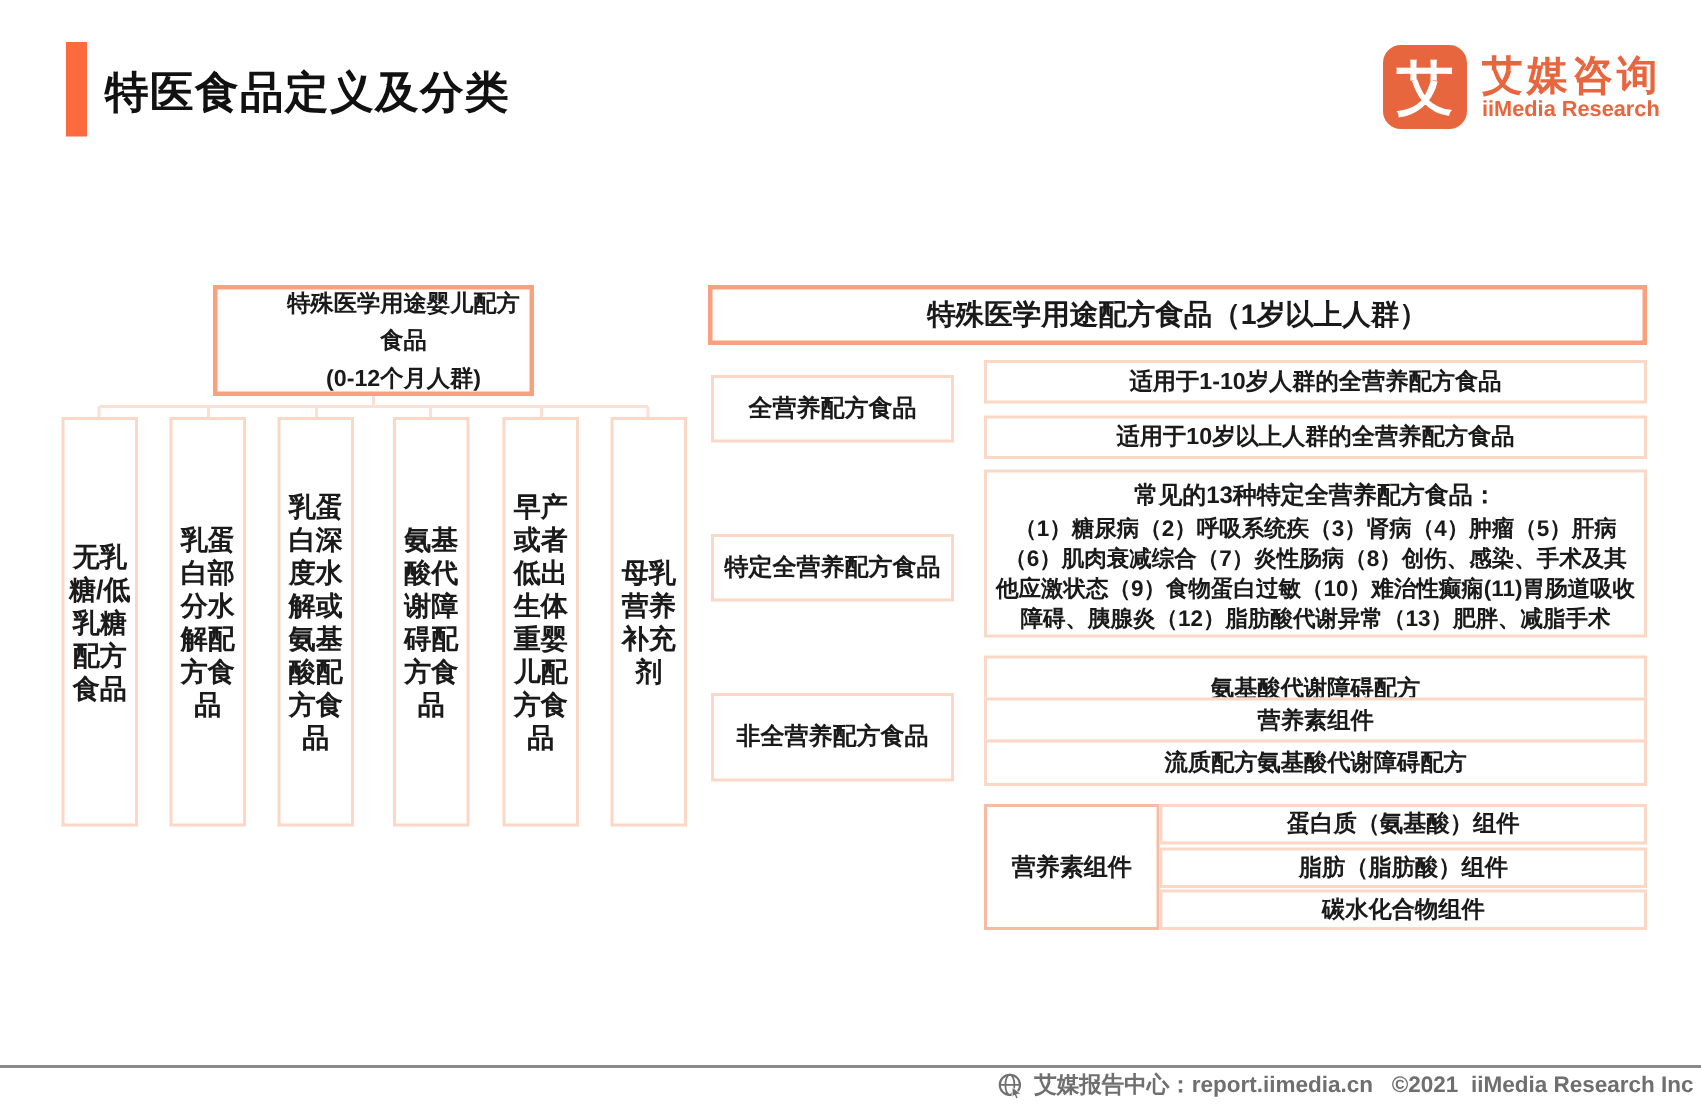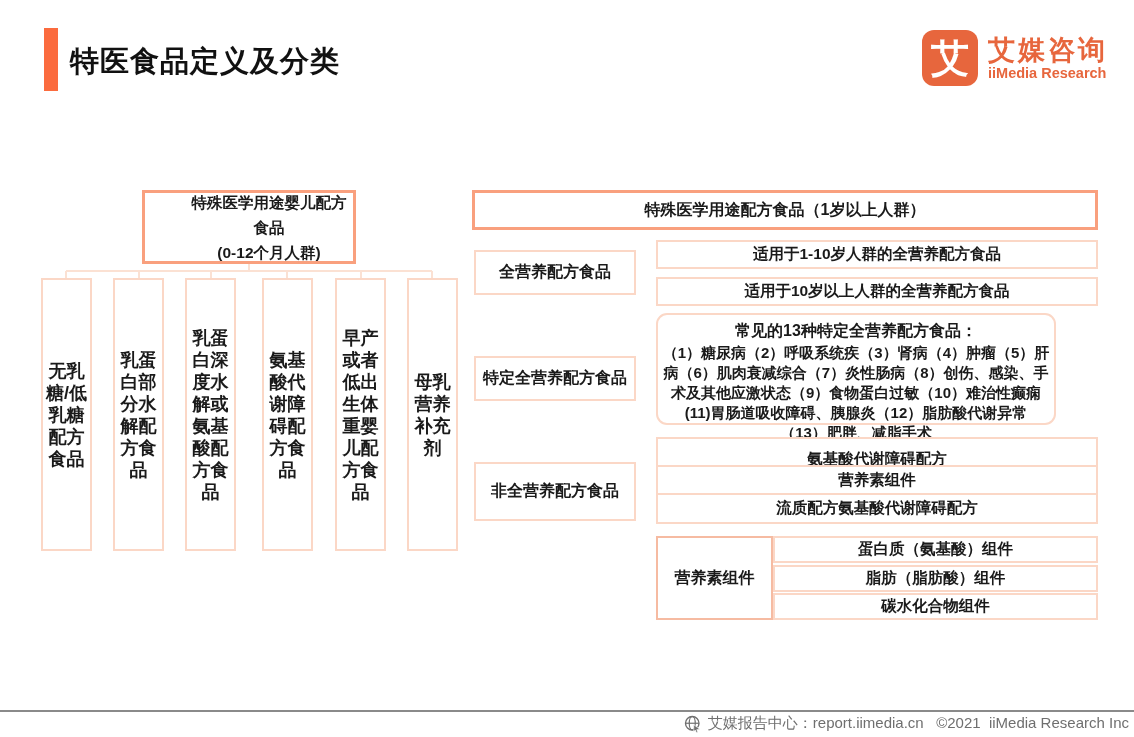--- a/index.html
+++ b/index.html
@@ -20,33 +20,33 @@
   
   .box { position: absolute; background: #fff; display: flex; align-items: center; justify-content: center;
     text-align: center; font-weight: bold; color: #1a1a1a; }
   .border-strong { border: 3px solid #f9a07e; }
   .border-mid { border: 2px solid #f6bba2; }
   .border-light { border: 2px solid #fbd7c6; }
   .pre { white-space: pre-line; }
 
   .root-box { flex-direction: column; font-size: 15.5px; line-height: 25px; }
   .child-box { font-size: 18px; line-height: 22px; }
-  .adult-header { font-size: 16px; }
+  .adult-header { font-size: 19px; }
   .section-label { font-size: 16px; }
   .section-item { font-size: 15.5px; }
   .spec-box { flex-direction: column; justify-content: flex-start; padding: 4px 4px; }
   .spec-title { font-size: 16px; line-height: 24px; font-weight: bold; }
   .spec-body { font-size: 15px; line-height: 20px; font-weight: bold; }
 
   .connector { position: absolute; background: #fbe1d3; }
 
   
   .footer-line { position: absolute; left: 0; top: 710px; width: 1134px; height: 2px; background: #8a8a8a; }
   .footer { position: absolute; right: 5px; top: 714px; display: flex; align-items: center;
-    color: #6f6f6f; font-size: 15px; font-weight: normal; white-space: pre; }
+    color: #6f6f6f; font-size: 15px; font-weight: bold; white-space: pre; }
   .footer svg { margin-right: 6px; }
 </style>
 </head>
 <body>
 
 <div id="page">
 
   <div class="accent-bar"></div>
   <div class="slide-title">特医食品定义及分类</div>
   <div class="logo">
@@ -109,21 +109,21 @@
 补充
 剂</div>
 
   <div class="box border-strong adult-header" style="left:472px; top:190px; width:626px; height:40px;">特殊医学用途配方食品（1岁以上人群）</div>
 
   <div class="box border-light section-label" style="left:474px; top:250px; width:162px; height:45px;">全营养配方食品</div>
   <div class="box border-light section-item" style="left:656px; top:240px; width:442px; height:29px;">适用于1-10岁人群的全营养配方食品</div>
   <div class="box border-light section-item" style="left:656px; top:277px; width:442px; height:29px;">适用于10岁以上人群的全营养配方食品</div>
 
   <div class="box border-light section-label" style="left:474px; top:356px; width:162px; height:45px;">特定全营养配方食品</div>
-  <div class="box border-light spec-box" style="left:656px; top:313px; width:400px; height:112px;border-radius:11px;">
+  <div class="box border-light spec-box" style="left:656px; top:313px; width:442px; height:112px;">
     <div class="spec-title">常见的13种特定全营养配方食品：</div>
     <div class="spec-body">（1）糖尿病（2）呼吸系统疾（3）肾病（4）肿瘤（5）肝病（6）肌肉衰减综合（7）炎性肠病（8）创伤、感染、手术及其他应激状态（9）食物蛋白过敏（10）难治性癫痫(11)胃肠道吸收障碍、胰腺炎（12）脂肪酸代谢异常（13）肥胖、减脂手术</div>
   </div>
 
   <div class="box border-light section-label" style="left:474px; top:462px; width:162px; height:59px;">非全营养配方食品</div>
   <div class="box border-light section-item" style="left:656px; top:437px; width:442px; height:44px;">氨基酸代谢障碍配方</div>
   <div class="box border-light section-item" style="left:656px; top:465px; width:442px; height:30px;">营养素组件</div>
   <div class="box border-light section-item" style="left:656px; top:493px; width:442px; height:31px;">流质配方氨基酸代谢障碍配方</div>
 
   <div class="box border-mid section-label" style="left:656px; top:536px; width:117px; height:84px;">营养素组件</div>

